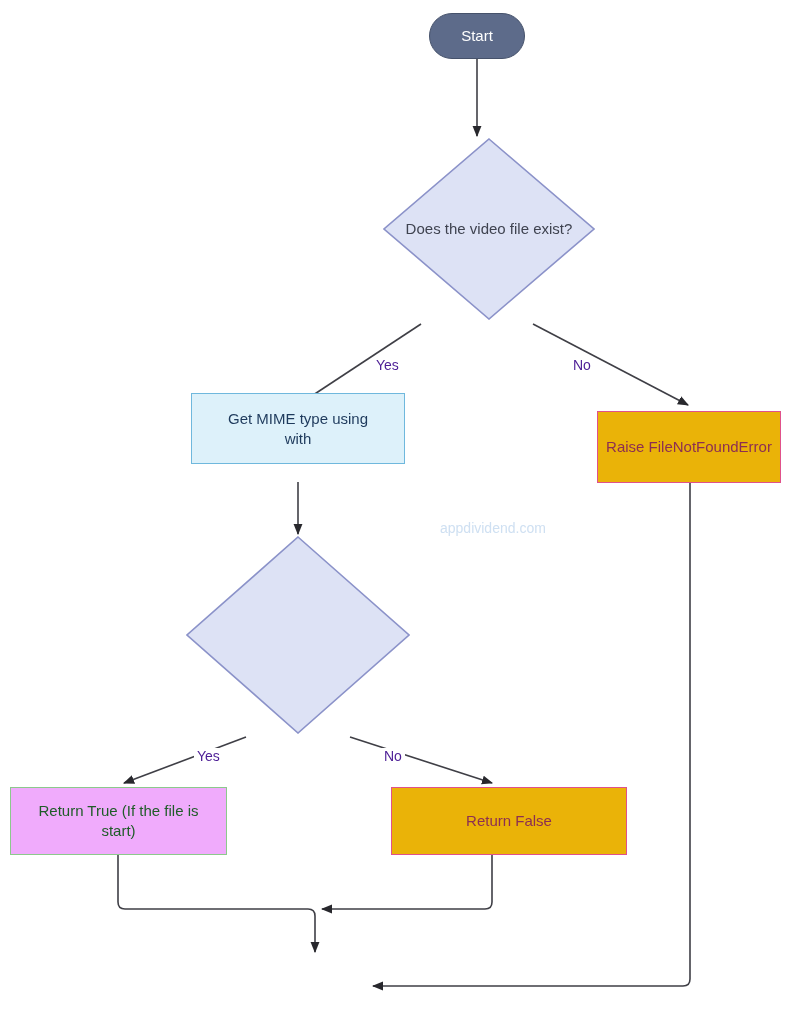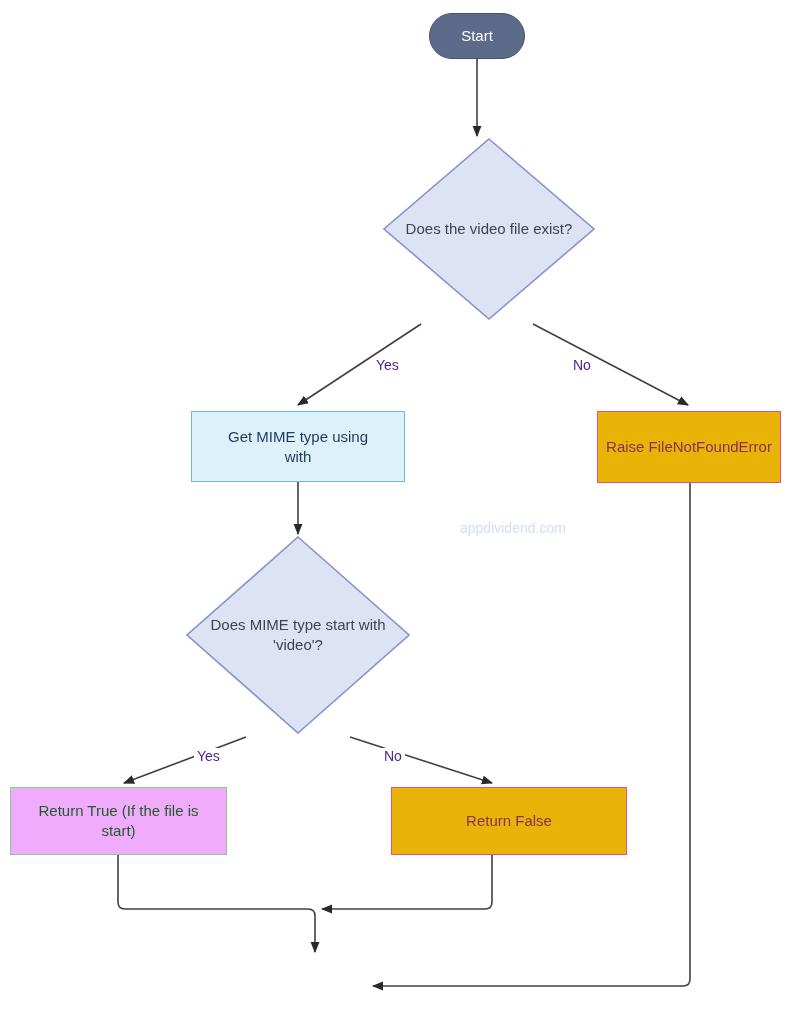--- a/index.html
+++ b/index.html
@@ -146,43 +146,39 @@
   </div>
 
   <div class="edge-label" style="left:373px; top:357px;">
     <span>Yes</span>
   </div>
 
   <div class="edge-label" style="left:570px; top:357px;">
     <span>No</span>
   </div>
 
-  <div class="node box box-blue" style="left:191px; top:411px; width:214px; height:71px;">
+  <div class="node box box-blue" style="left:191px; top:393px; width:214px; height:71px;">
     <div>
       <span>Get MIME type using</span><br>
       <span>with</span>
     </div>
   </div>
 
   <div class="node box box-pink" style="left:597px; top:411px; width:184px; height:72px;">
     <span>Raise FileNotFoundError</span>
   </div>
 
-  <div class="watermark" style="left:460px; top:520px;">
+  <div class="watermark" style="left:440px; top:520px;">
     <span>appdividend.com</span>
   </div>
 
   <div class="decision" style="left:186px; top:536px; width:224px; height:198px;">
     <svg class="shape" viewBox="0 0 224 198" xmlns="http://www.w3.org/2000/svg">
       <polygon points="112,1 223,99 112,197 1,99" fill="#dde2f5" stroke="#8b92c9" stroke-width="1.6"></polygon>
     </svg>
-    <div class="dlabel">
-      <span>Does MIME type start with</span><br>
-      <span>'video'?</span>
-    </div>
   </div>
 
   <div class="edge-label" style="left:194px; top:748px;">
     <span>Yes</span>
   </div>
 
   <div class="edge-label" style="left:381px; top:748px;">
     <span>No</span>
   </div>
 

